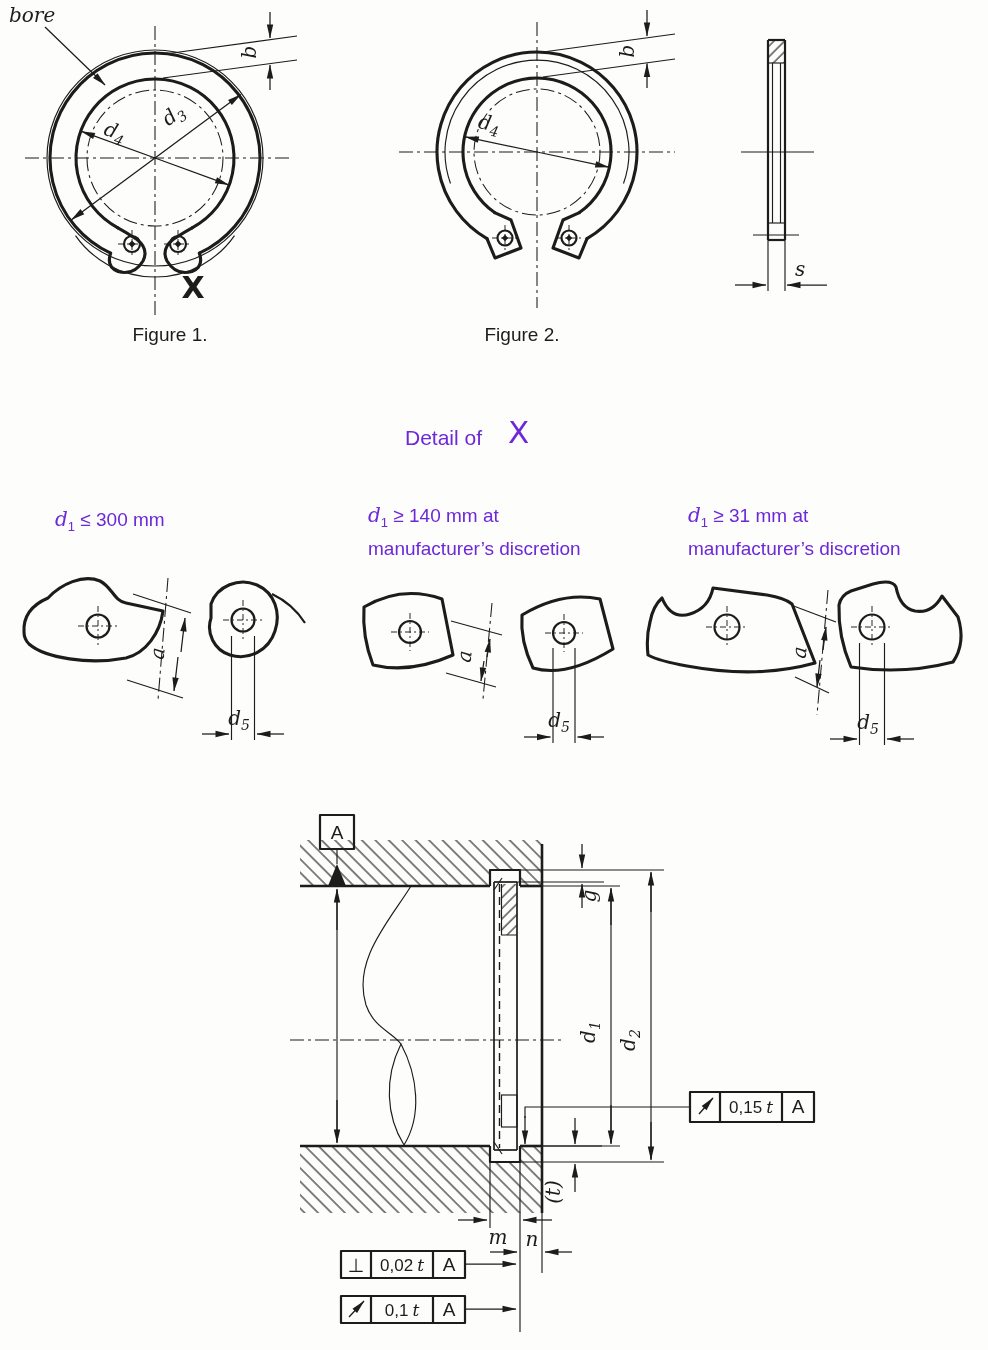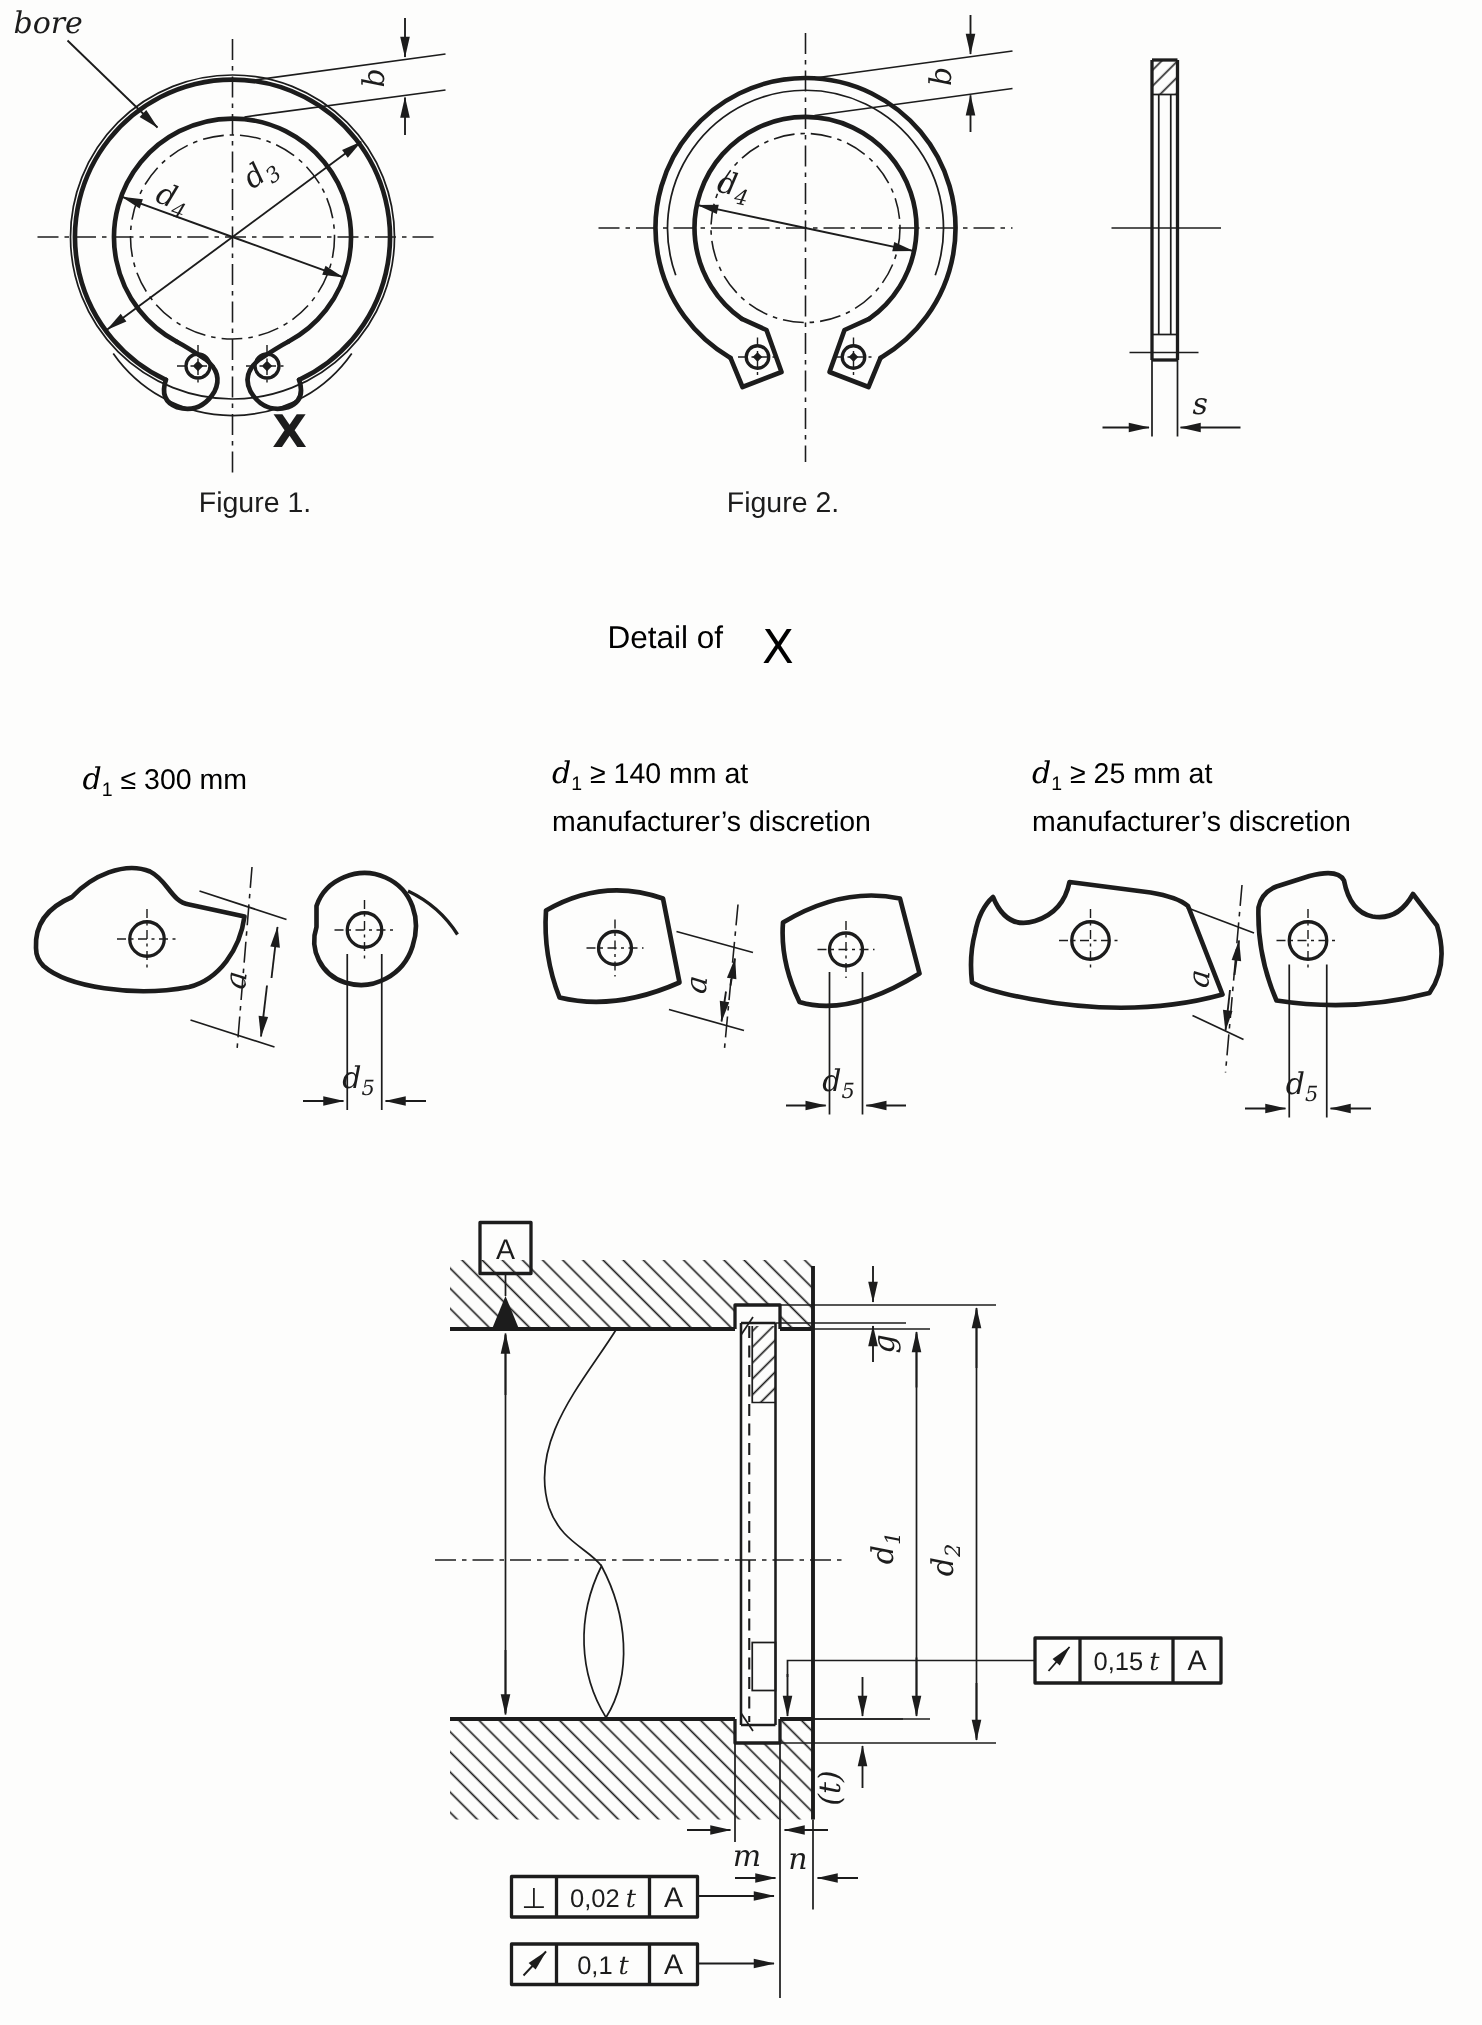--- a/index.html
+++ b/index.html
@@ -1,17 +1,17 @@
 <!DOCTYPE html>
 <html><head>
 <meta charset="utf-8">
 <style>
   html,body{margin:0;padding:0;background:#e8e8e8}
   .sheet{position:relative;width:988px;height:1350px;background:#fdfdfc;overflow:hidden;
-         font-family:"Liberation Sans",sans-serif;color:#000000}
+         font-family:"Liberation Sans",sans-serif;color:#6d28d9}
   .sheet svg{position:absolute;overflow:visible}
   .ring{stroke:#1c1c1c;stroke-width:3.1;fill:none;stroke-linecap:round;stroke-linejoin:round}
   .bold{stroke:#1c1c1c;stroke-width:2.6;fill:none;stroke-linejoin:miter}
   .med{stroke:#1c1c1c;stroke-width:2.2;fill:none;stroke-linejoin:round}
   .med2{stroke:#1c1c1c;stroke-width:1.7;fill:none}
   .thin{stroke:#1c1c1c;stroke-width:1.15;fill:none}
   .dim{stroke:#1c1c1c;stroke-width:1.25;fill:none}
   .cl{stroke:#1c1c1c;stroke-width:1.05;fill:none;stroke-dasharray:14 4 3 4}
   .clt{stroke:#1c1c1c;stroke-width:.95;fill:none;stroke-dasharray:6 3 2 3}
   .dash{stroke:#1c1c1c;stroke-width:1.4;fill:none;stroke-dasharray:8 5}
@@ -21,21 +21,21 @@
   .dsub{font:italic 14px "DejaVu Serif",serif}
   .cap{font:19px "Liberation Sans",sans-serif}
   .big{font:30px "DejaVu Sans",sans-serif;font-weight:600}
   .datxt{font:19px "Liberation Sans",sans-serif}
   .fcfv{font:17px "Liberation Sans",sans-serif}
   .fcft{font:italic 17px "DejaVu Serif",serif}
   .fcfs{font:19px "DejaVu Sans",sans-serif}
   .cond{position:absolute;font-size:19px;line-height:26px}
   .cond .dv{font:italic 20px "DejaVu Serif",serif}
   .cond sub{font-size:13px}
-  .heading{position:absolute;display:flex;align-items:flex-start;gap:26px}
+  .heading{position:absolute;display:flex;align-items:flex-end;gap:26px}
   .heading .pre{font-size:21px}
   .heading .mark{font:31px "DejaVu Sans",sans-serif;font-weight:500}
 </style>
 </head>
 <body>
 
 <div class="sheet">
 
   <svg width="0" height="0">
     <defs>
@@ -169,21 +169,21 @@
   </div>
 
   <div class="cond" style="left:55px;top:507px;width:230px">
     <span class="dv">d</span><sub>1</sub> <span>≤  300 mm</span>
   </div>
   <div class="cond" style="left:368px;top:503px;width:285px">
     <div><span class="dv">d</span><sub>1</sub> <span>≥ 140 mm at</span></div>
     <div>manufacturer’s discretion</div>
   </div>
   <div class="cond" style="left:688px;top:503px;width:290px">
-    <div><span class="dv">d</span><sub>1</sub> <span>≥ 25 mm at</span></div>
+    <div><span class="dv">d</span><sub>1</sub> <span>≥ 31 mm at</span></div>
     <div>manufacturer’s discretion</div>
   </div>
 
   <svg style="left:15px;top:562px" width="320" height="200" viewBox="0 0 320 200">
     <g>
       <path class="ring" d="M9,70 C8,52 19,42 33,36 C46,22 68,12 85,19 C97,25 99,39 111,41 L148,49 C145,71 131,91 111,96 C74,103 30,96 14,82 C10,78 9,73 9,70 Z"></path>
       <path class="ring" d="M196,42 C202,24 224,15 242,23 C260,31 266,51 260,69 C254,88 234,99 215,93 C199,88 191,71 196,56 Z"></path>
       <path class="med" d="M257,32 Q278,42 290,61"></path>
     </g>
     <g>

